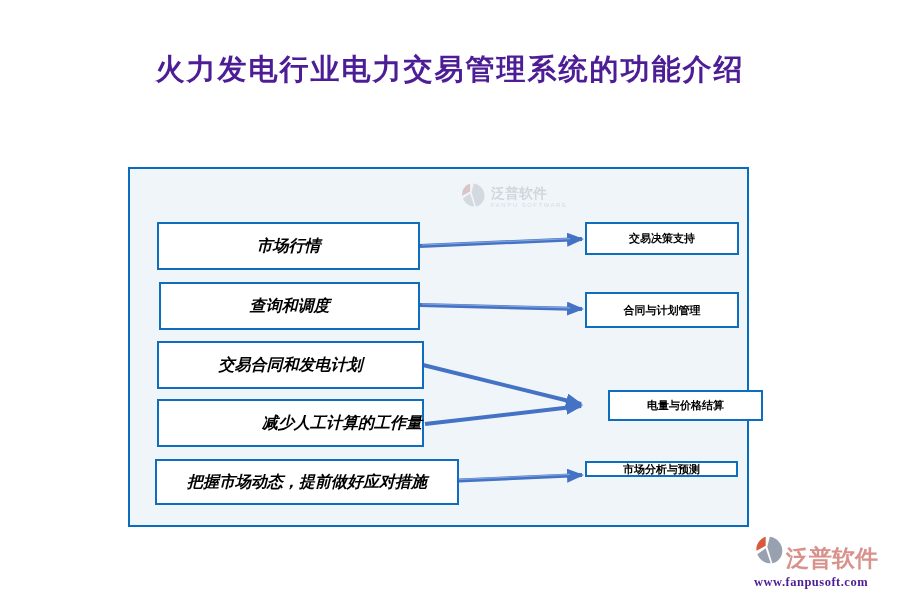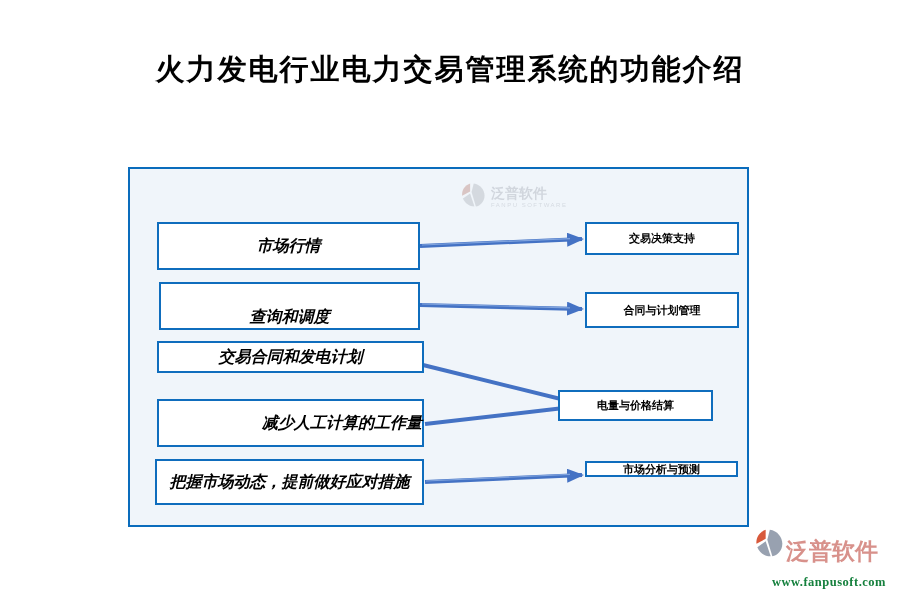--- a/index.html
+++ b/index.html
@@ -1,41 +1,41 @@
 <!DOCTYPE html>
 <html><head>
 <meta charset="utf-8">
 <style>
   html,body{margin:0;padding:0;background:#ffffff;}
   .stage{position:relative;width:900px;height:600px;background:#ffffff;overflow:hidden;
          font-family:"Liberation Sans",sans-serif;}
   .title{position:absolute;left:0;top:50px;width:100%;text-align:center;
          font-family:"Liberation Serif",serif;font-weight:bold;font-size:29px;
-         color:#000000;letter-spacing:2px;}
+         color:#4c1d95;letter-spacing:2px;}
   .panel{position:absolute;left:128px;top:167px;width:621px;height:360px;
          background:#f0f5fa;border:2px solid #0a6cbc;box-sizing:border-box;}
   .node{position:absolute;background:#ffffff;border:2px solid #0f6dbd;box-sizing:border-box;
         display:flex;align-items:center;justify-content:center;
         font-weight:bold;color:#000000;text-align:center;}
   .lnode{font-size:16px;font-style:italic;}
   .rnode{font-size:11px;}
   .arrows{position:absolute;left:0;top:0;width:621px;height:360px;pointer-events:none;}
   
   .watermark{position:absolute;left:330px;top:13px;display:flex;align-items:center;gap:5px;
              opacity:0.32;filter:grayscale(45%);}
   .wm-text{display:flex;flex-direction:column;line-height:1;}
   .wm-brand{font-size:14px;font-weight:bold;color:#8d96ad;}
   .wm-sub{font-size:6px;letter-spacing:1.5px;color:#9aa3b8;margin-top:2px;}
   
   .footer-logo{position:absolute;right:14px;bottom:10px;width:132px;}
   .fl-row{display:flex;align-items:flex-end;gap:2px;}
   .fl-brand{font-family:"Liberation Serif",serif;font-size:23px;font-weight:bold;
             color:#d8918b;line-height:1;}
   .fl-url{font-family:"Liberation Serif",serif;font-size:12.5px;font-weight:bold;
-          color:#15803d;margin-top:12px;text-align:right;letter-spacing:0.5px;}
+          color:#4c1d95;margin-top:5px;text-align:left;letter-spacing:0.5px;}
 </style>
 </head>
 <body>
 
 <div class="stage">
 
   <div class="title">火力发电行业电力交易管理系统的功能介绍</div>
 
   <div class="panel">
 
@@ -65,40 +65,40 @@
       <line x1="295" y1="255" x2="451" y2="237" stroke="#4472c4" stroke-width="4" marker-end="url(#ah)"></line>
       <line x1="295" y1="313" x2="452" y2="306" stroke="#4472c4" stroke-width="4" marker-end="url(#ah)"></line>
       <line x1="292" y1="76" x2="440" y2="69.6" stroke="#8fb0e4" stroke-width="1.2" opacity="0.8"></line>
       <line x1="292" y1="135" x2="440" y2="138.8" stroke="#8fb0e4" stroke-width="1.2" opacity="0.8"></line>
       <line x1="296" y1="312" x2="440" y2="305.4" stroke="#8fb0e4" stroke-width="1.2" opacity="0.8"></line>
     </svg>
 
     <div class="node lnode" style="left:27px;top:53px;width:263px;height:48px;">
       <span>市场行情</span>
     </div>
-    <div class="node lnode" style="left:29px;top:113px;width:261px;height:48px;align-items:flex-end;">
+    <div class="node lnode" style="left:29px;top:113px;width:261px;height:48px;">
       <span>查询和调度</span>
     </div>
-    <div class="node lnode" style="left:27px;top:172px;width:267px;height:32px;">
+    <div class="node lnode" style="left:27px;top:172px;width:267px;height:48px;">
       <span>交易合同和发电计划</span>
     </div>
     <div class="node lnode" style="left:27px;top:230px;width:267px;height:48px;justify-content:flex-end;">
       <span>减少人工计算的工作量</span>
     </div>
-    <div class="node lnode" style="left:25px;top:290px;width:269px;height:46px;">
+    <div class="node lnode" style="left:25px;top:290px;width:304px;height:46px;">
       <span>把握市场动态，提前做好应对措施</span>
     </div>
 
     <div class="node rnode" style="left:455px;top:53px;width:154px;height:33px;">
       <span>交易决策支持</span>
     </div>
     <div class="node rnode" style="left:455px;top:123px;width:154px;height:36px;">
       <span>合同与计划管理</span>
     </div>
-    <div class="node rnode" style="left:428px;top:221px;width:155px;height:31px;">
+    <div class="node rnode" style="left:478px;top:221px;width:155px;height:31px;">
       <span>电量与价格结算</span>
     </div>
     <div class="node rnode" style="left:455px;top:292px;width:153px;height:16px;">
       <span>市场分析与预测</span>
     </div>
 
   </div>
 
   <div class="footer-logo">
     <div class="fl-row">

